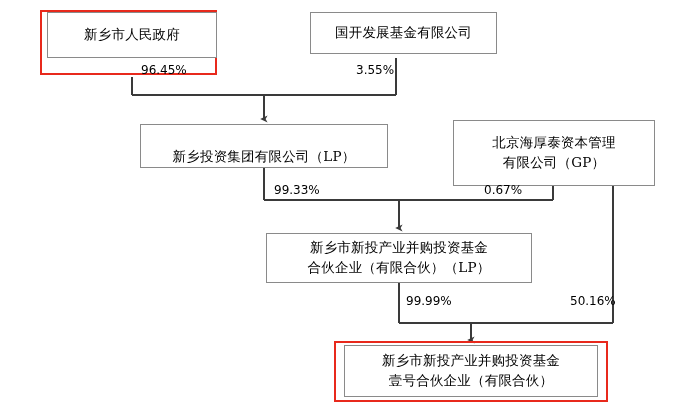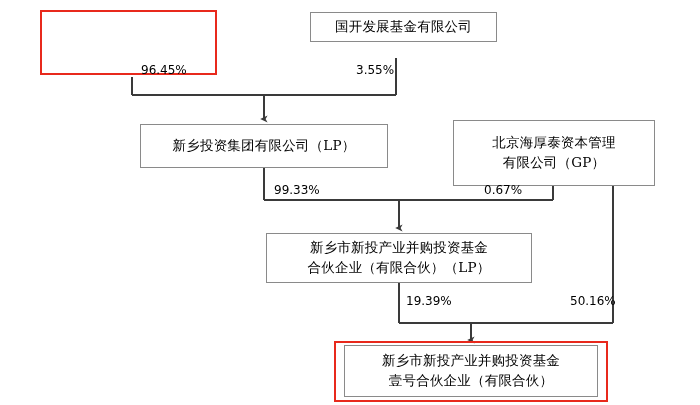--- a/index.html
+++ b/index.html
@@ -97,26 +97,29 @@
       <path d="M399,283 L399,323"></path>
       <path d="M613,170 L613,323"></path>
       <path d="M399,323 L613,323"></path>
       <path d="M471,323 L471,340" marker-end="url(#arrowhead)"></path>
     </g>
   </svg>
 
   <div class="highlight-rect" style="left:40px; top:10px; width:177px; height:65px;"></div>
   <div class="highlight-rect" style="left:334px; top:341px; width:274px; height:61px;"></div>
 
+  <div class="node" style="left:47px; top:12px; width:170px; height:46px;">
+    <span class="node-label">新乡市人民政府</span>
+  </div>
 
-  <div class="node" style="left:310px; top:12px; width:187px; height:30px;">
+  <div class="node" style="left:310px; top:12px; width:187px; height:42px;">
     <span class="node-label">国开发展基金有限公司</span>
   </div>
 
-  <div class="node" style="left:140px; top:124px; width:248px; height:44px;">
+  <div class="node" style="left:140px; top:124px; width:248px; height:44px;align-items:flex-end;">
     <span class="node-label">新乡投资集团有限公司（LP）</span>
   </div>
 
   <div class="node" style="left:453px; top:120px; width:202px; height:66px;">
     <span class="node-label">北京海厚泰资本管理
 有限公司（GP）</span>
   </div>
 
   <div class="node" style="left:266px; top:233px; width:266px; height:50px;">
     <span class="node-label">新乡市新投产业并购投资基金
@@ -129,17 +132,17 @@
   </div>
 
   <div class="pct-label" style="left:141px; top:64px;">96.45%</div>
 
   <div class="pct-label" style="left:356px; top:64px;">3.55%</div>
 
   <div class="pct-label" style="left:274px; top:184px;text-align:center;">99.33%</div>
 
   <div class="pct-label" style="left:484px; top:184px;">0.67%</div>
 
-  <div class="pct-label" style="left:406px; top:295px;">19.39%</div>
+  <div class="pct-label" style="left:406px; top:295px;">99.99%</div>
 
   <div class="pct-label" style="left:570px; top:295px;">50.16%</div>
 
 </div>
 
 </body></html>

